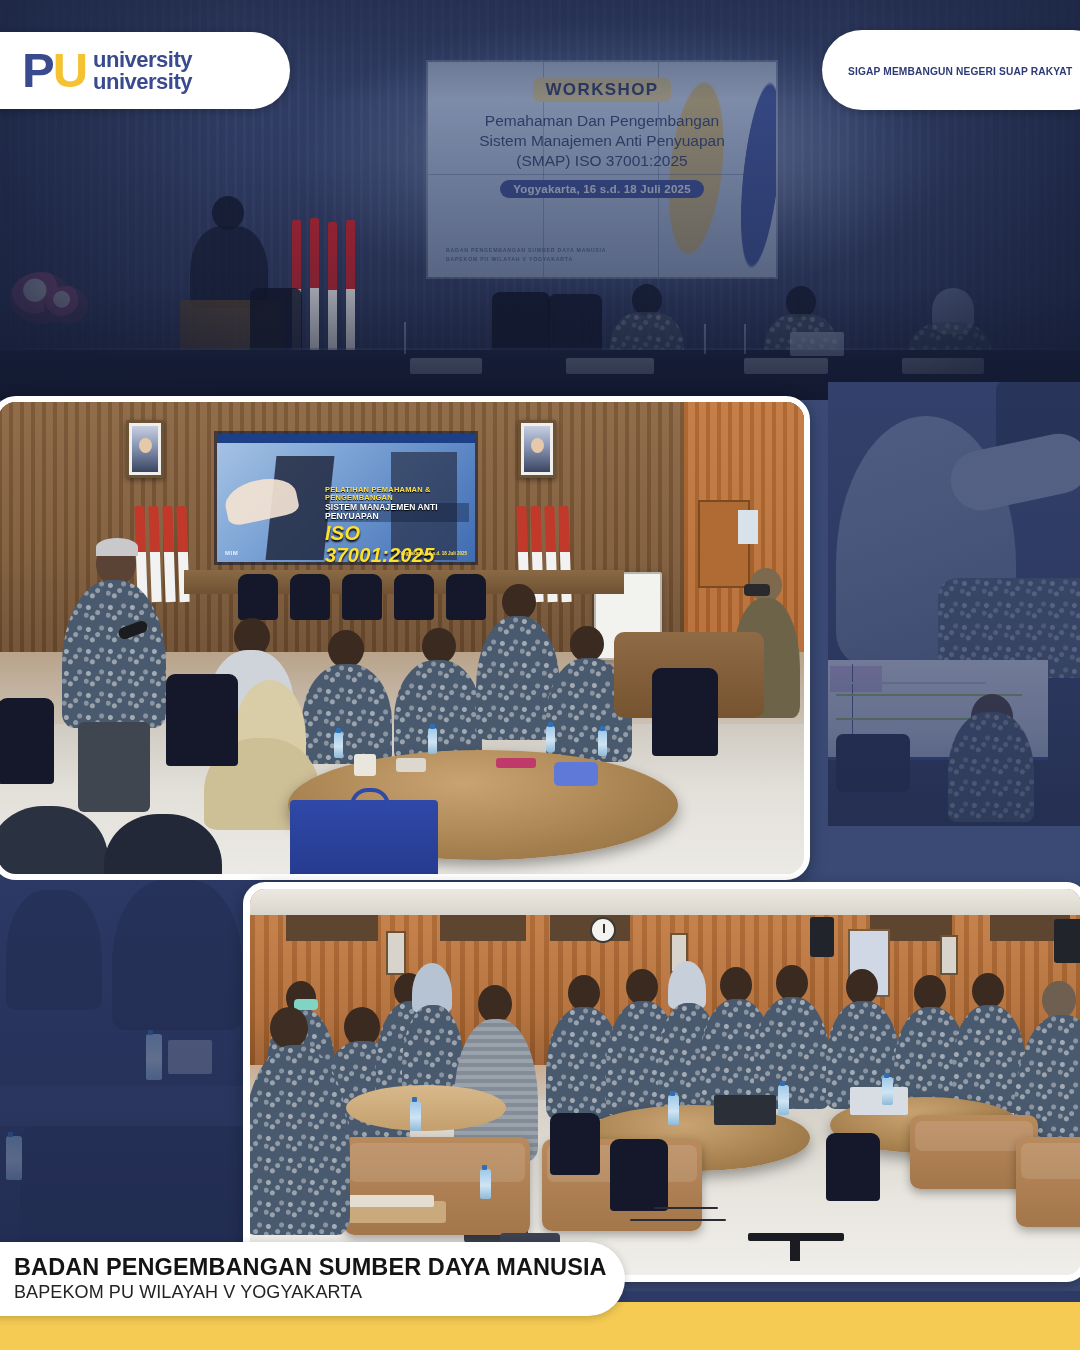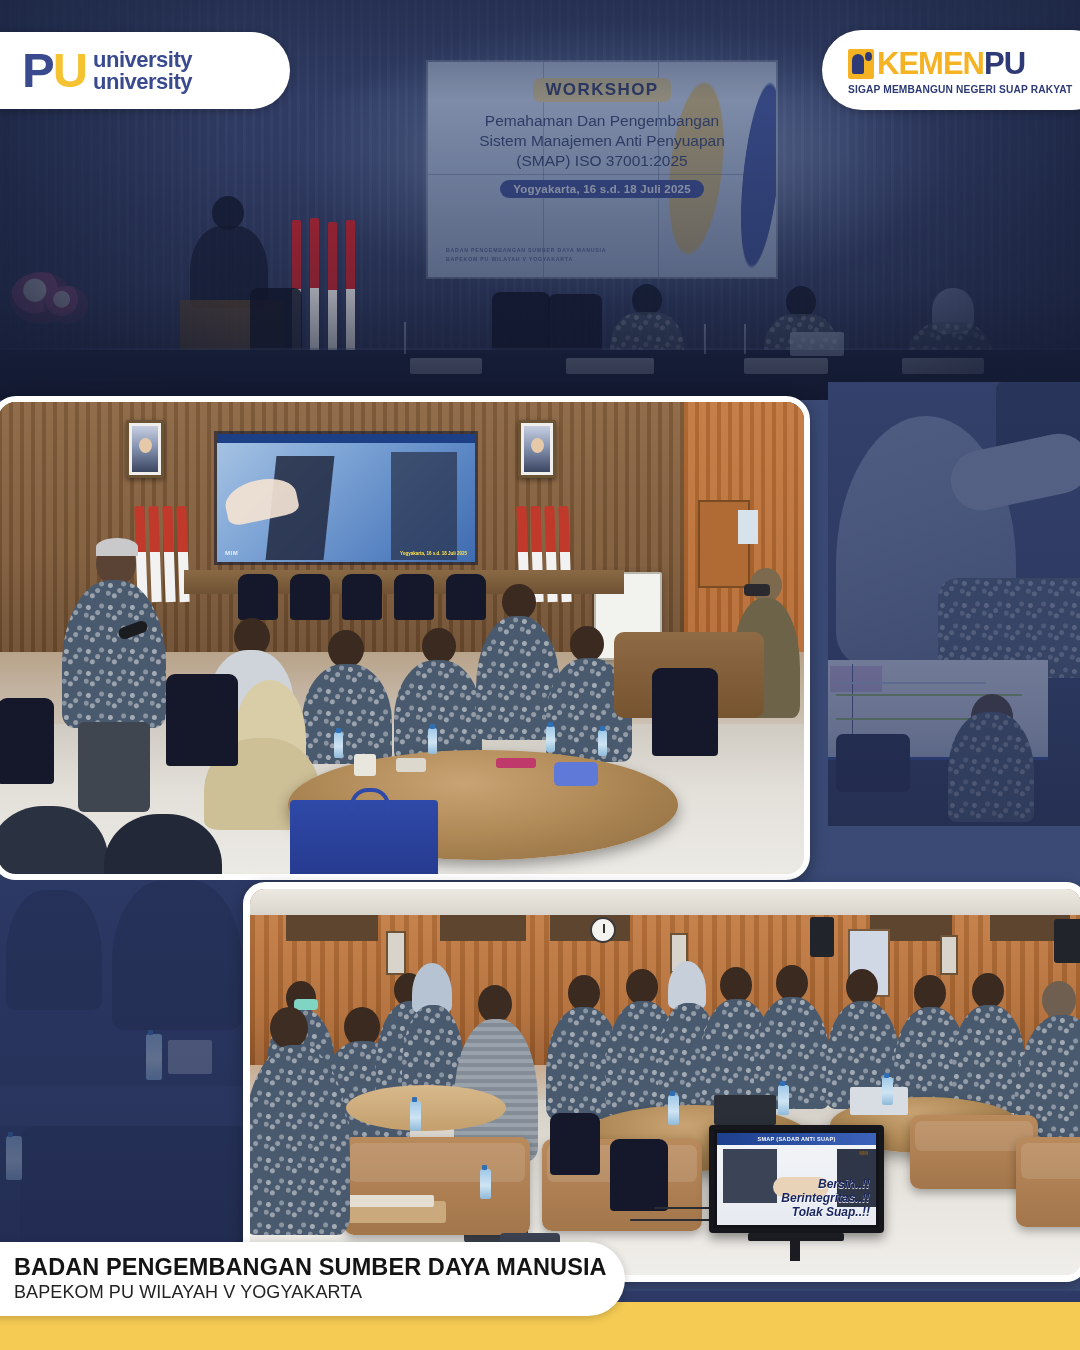--- a/index.html
+++ b/index.html
@@ -348,20 +348,25 @@
       </div>
     <div class="portrait" style="left:520px;top:18px;">
         <i></i>
       </div>
 
     <div class="mid-screen">
       <div class="band"></div>
       <div class="suit2"></div>
       <div class="suit"></div>
       <div class="hand"></div>
+      <div class="mid-txt">
+        <div class="mid-l1">PELATIHAN PEMAHAMAN &amp; PENGEMBANGAN</div>
+        <div class="mid-l2">SISTEM MANAJEMEN ANTI PENYUAPAN</div>
+        <div class="mid-l3">ISO 37001:2025</div>
+      </div>
       <div class="mid-mim">MIM</div>
       <div class="mid-sdate">Yogyakarta, 16 s.d. 18 Juli 2025</div>
     </div>
 
     <div class="flagset" style="left:138px;top:104px;">
       <span></span>
         <span></span>
         <span></span>
         <span></span>
     </div>
@@ -514,36 +519,20 @@
     <div class="bottle" style="left:230px;top:280px;width:11px;height:30px;"></div>
     <div class="bottle" style="left:418px;top:206px;width:11px;height:30px;"></div>
     <div class="bottle" style="left:528px;top:196px;width:11px;height:30px;"></div>
     <div class="bottle" style="left:632px;top:188px;width:11px;height:28px;"></div>
 
     <div style="position:absolute;left:60px;top:312px;width:136px;height:22px;background:#caa97c;border-radius:3px;"></div>
     <div style="position:absolute;left:70px;top:306px;width:114px;height:12px;background:#e4ded2;border-radius:2px;"></div>
 
     <div class="cable" style="left:404px;top:318px;width:64px;"></div>
     <div class="cable" style="left:380px;top:330px;width:96px;"></div>
-    <div class="bp-tv">
-      <div class="scr">
-        <div class="hdr">
-            <span>SMAP (SADAR ANTI SUAP)</span>
-          </div>
-        <div class="ph" style="left:6px;top:16px;width:54px;height:54px;"></div>
-        <div class="ph" style="left:120px;top:16px;width:44px;height:58px;background:#2e3648;"></div>
-        <div style="position:absolute;left:56px;top:44px;width:56px;height:20px;border-radius:10px;background:#e8d3b8;"></div>
-        <div class="lbl">MIM</div>
-        <div class="msg">
-          <div>Bersih..!!</div>
-          <div>Berintegritas..!!</div>
-          <div>Tolak Suap..!!</div>
-        </div>
-      </div>
-    </div>
     <div class="tv-stand"></div>
     <div class="tv-leg"></div>
 
     <div class="head" style="left:20px;top:118px;width:38px;height:42px;background:#3e2d22;"></div>
     <div class="person batik" style="left:-8px;top:156px;width:108px;height:190px;"></div>
 
     <div style="position:absolute;left:250px;top:344px;width:60px;height:36px;background:#3b4150;border-radius:4px;"></div>
   </div>
 
   <div class="navy-strip"></div>
@@ -558,21 +547,16 @@
       <span class="pu-p">P</span>
         <span class="pu-u">U</span>
       <div class="cu-txt">
         <div>university</div>
         <div>university</div>
       </div>
     </div>
   </div>
 
   <div class="logo-right">
-    <div class="kp-row">
-      <div class="kp-ico"></div>
-      <span class="kp-kemen">KEMEN</span>
-        <span class="kp-pu">PU</span>
-    </div>
     <div class="kp-tag">SIGAP MEMBANGUN NEGERI SUAP RAKYAT</div>
   </div>
 
 </div>
 
 </body></html>

